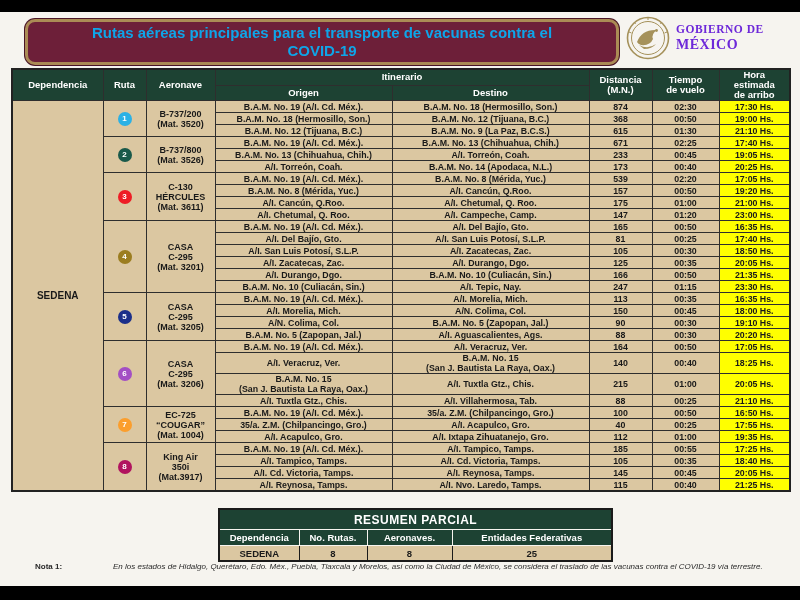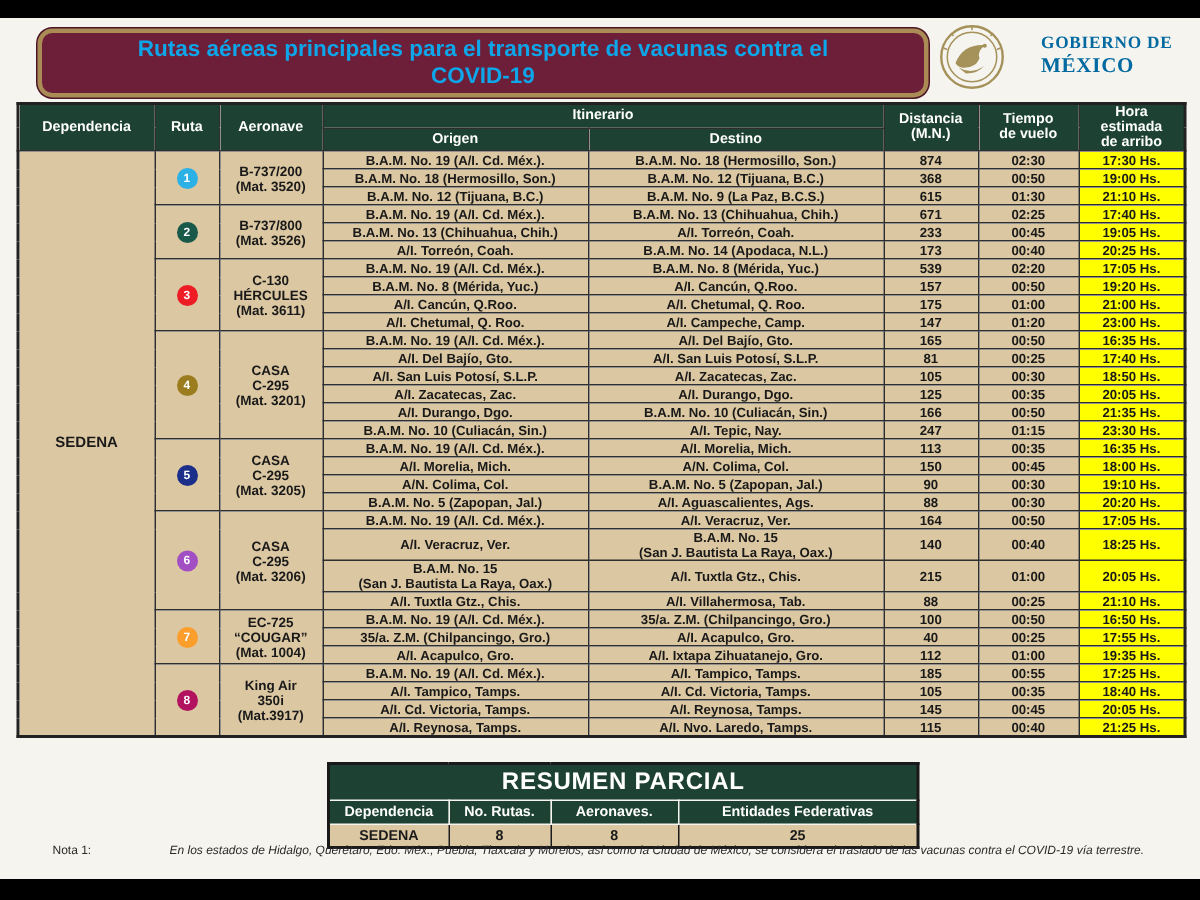--- a/index.html
+++ b/index.html
@@ -11,21 +11,21 @@
 
   
   #banner{position:absolute;left:25px;top:19px;width:588px;height:40px;
     background:#6d1f39;border:3px solid #ab8b55;border-radius:10px;
     display:flex;align-items:center;justify-content:center;box-shadow:0 0 0 1px #4a1426;}
   #banner .title{color:#0ea5e9;font-weight:bold;font-size:15px;line-height:18px;text-align:center;}
 
   
   #logo{position:absolute;left:626px;top:14px;width:168px;height:48px;display:flex;align-items:center;}
   #logo .seal{width:44px;height:44px;flex:0 0 auto;}
-  #logo .words{margin-left:24px;color:#0369a1;font-family:"Liberation Serif",serif;font-weight:bold;line-height:1;}
+  #logo .words{margin-left:6px;color:#6d28d9;font-family:"Liberation Serif",serif;font-weight:bold;line-height:1;}
   #logo .l1{font-size:11.5px;letter-spacing:.5px;}
   #logo .l2{font-size:14px;letter-spacing:.5px;margin-top:2px;}
 
   
   #routes{position:absolute;left:11px;top:68px;width:778px;border-collapse:collapse;table-layout:fixed;
     font-size:8.8px;font-weight:bold;color:#191919;}
   #routes th,#routes td{border:1px solid #2e2e2e;padding:0 1px;text-align:center;vertical-align:middle;
     white-space:pre-line;line-height:10px;overflow:hidden;}
   #routes{border:2px solid #222;}
   #routes th{background:#1d4233;color:#fff;font-size:9.5px;line-height:10px;}
@@ -34,25 +34,25 @@
   #routes td.dep{font-size:10px;}
   #routes td.aero{font-size:9px;}
   .route-circle{display:inline-block;width:14px;height:14px;border-radius:50%;color:#fff;
     font-size:8px;line-height:14px;text-align:center;font-weight:bold;}
 
   
   #summary{position:absolute;left:218px;top:508px;width:393px;border-collapse:collapse;table-layout:fixed;
     font-weight:bold;color:#1a1a1a;border:2px solid #1a1a1a;}
   #summary th{background:#1d4233;color:#fff;border:1px solid #f6f4ef;font-size:9.5px;padding:2px 0;}
   #summary td{background:#dbc7a1;border:1px solid #1a1a1a;font-size:9.5px;text-align:center;padding:1.5px 0;}
-  #summary .sum-title{font-size:16px;letter-spacing:.5px;padding:2.5px 0;}
+  #summary .sum-title{font-size:12px;letter-spacing:.5px;padding:2.5px 0;}
 
   
   #note{position:absolute;left:35px;top:562px;width:740px;display:flex;font-size:8px;color:#2a2a2a;}
-  #note .lbl{font-weight:normal;width:78px;flex:0 0 auto;}
+  #note .lbl{font-weight:bold;width:78px;flex:0 0 auto;}
   #note .txt{line-height:10px;font-style:italic;}
 </style>
 </head>
 <body>
 
 <div id="stage">
   <div id="bar-top" class="bar"></div>
 
   <div id="banner">
     <div class="title">

